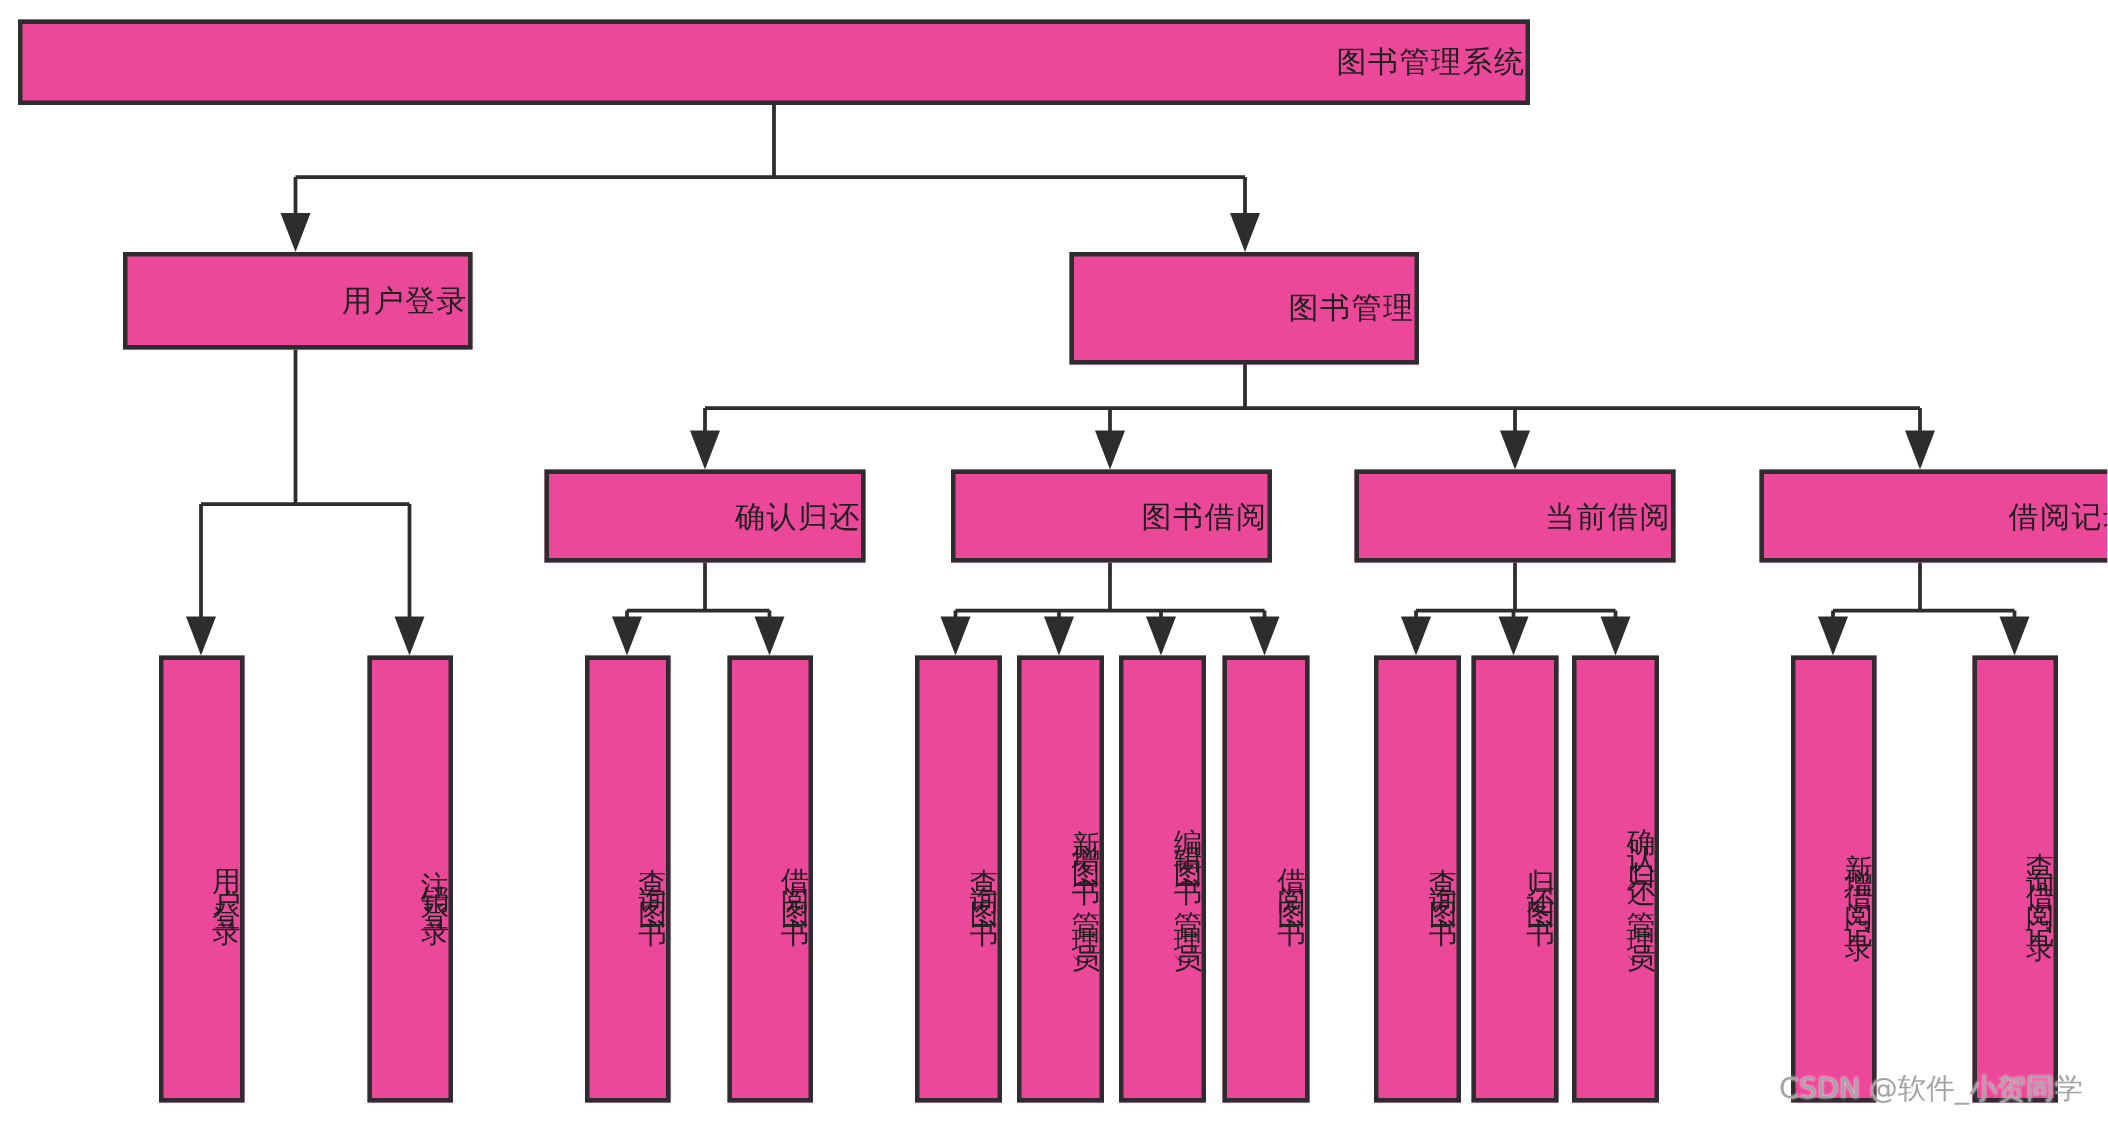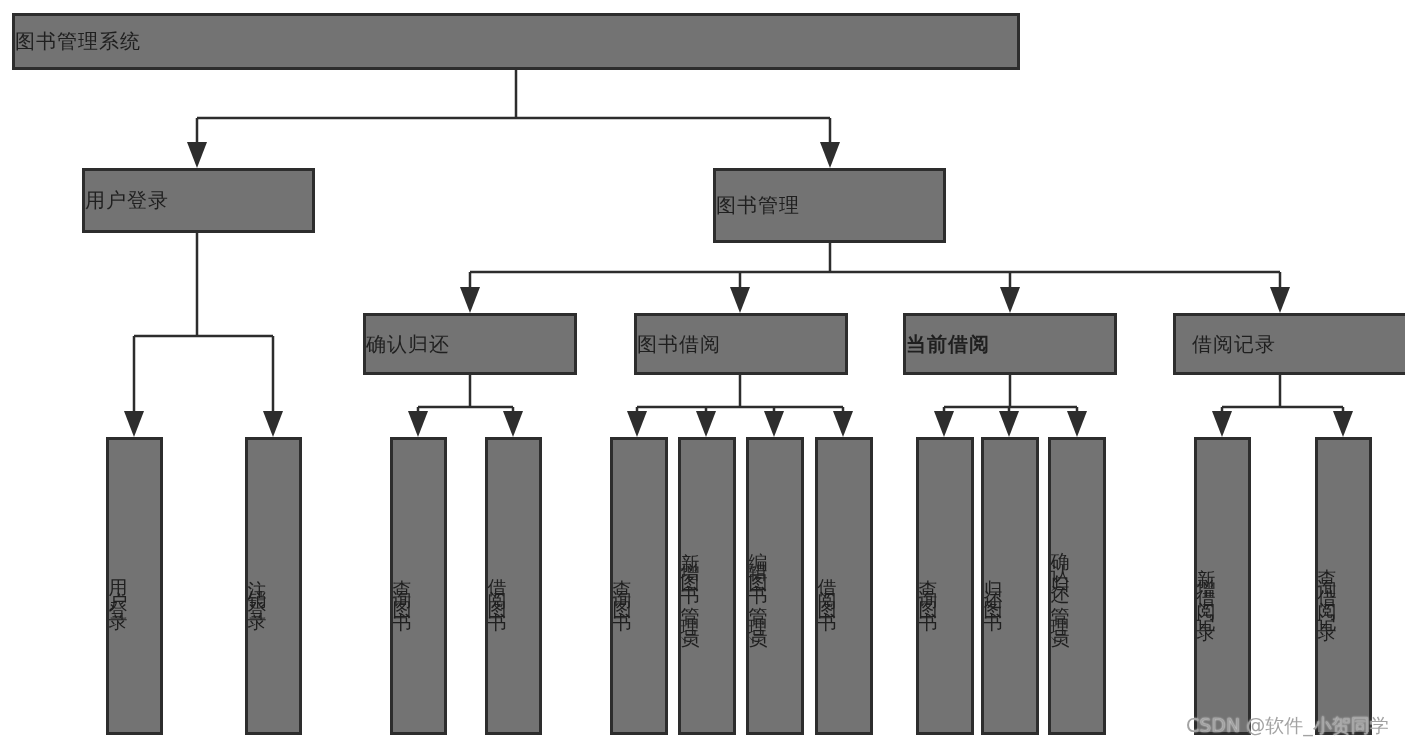--- a/index.html
+++ b/index.html
@@ -8,22 +8,22 @@
     width:1405px;height:747px;
     background:#ffffff;
     font-family:"DejaVu Sans","Liberation Sans",sans-serif;
     overflow:hidden;
   }
   #connectors{position:absolute;left:0;top:0;width:1405px;height:747px;}
   .node{
     position:absolute;
     box-sizing:border-box;
     border:3px solid #2d2d2d;
-    background:#737373;
-    display:flex;align-items:center;justify-content:flex-start;
+    background:#ec4899;
+    display:flex;align-items:center;justify-content:flex-end;
     color:#1f1f1f;
   }
   .node.h{font-size:20px;letter-spacing:1px;}
   .node.leaf{font-size:19px;}
   .leaf .vtext{
     writing-mode:vertical-rl;
     text-orientation:mixed;
     letter-spacing:11px;
     line-height:1;
     white-space:nowrap;
@@ -93,21 +93,21 @@
   <div class="node h" style="left:713px;top:168px;width:233px;height:75px;">
     <span>图书管理</span>
   </div>
 
   <div class="node h" style="left:363px;top:313px;width:214px;height:62px;">
     <span>确认归还</span>
   </div>
   <div class="node h" style="left:634px;top:313px;width:214px;height:62px;">
     <span>图书借阅</span>
   </div>
-  <div class="node h" style="left:903px;top:313px;width:214px;height:62px;font-weight:bold;">
+  <div class="node h" style="left:903px;top:313px;width:214px;height:62px;">
     <span>当前借阅</span>
   </div>
   <div class="node h" style="left:1173px;top:313px;width:253px;height:62px;padding-left:16px;">
     <span>借阅记录</span>
   </div>
 
   <div class="node leaf" style="left:106px;top:437px;width:57px;height:298px;">
     <span class="vtext">用户登录</span>
   </div>
   <div class="node leaf" style="left:245px;top:437px;width:57px;height:298px;">

